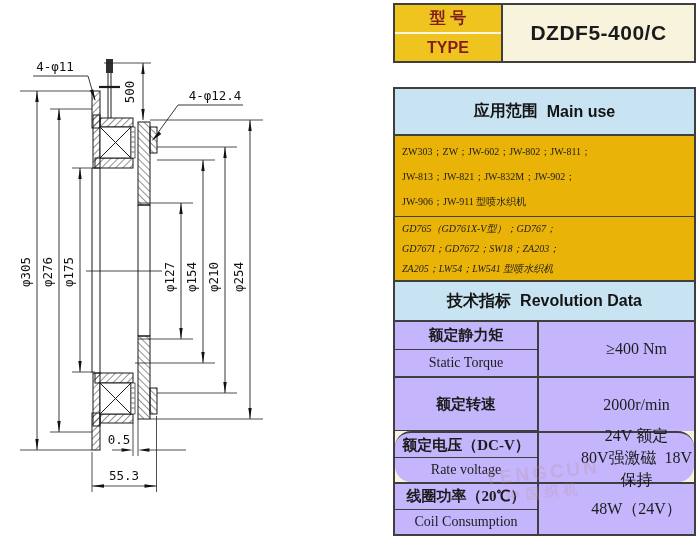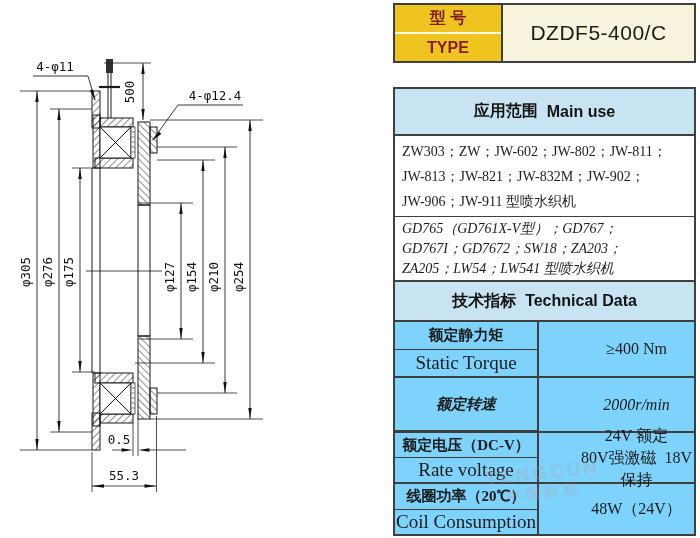--- a/index.html
+++ b/index.html
@@ -13,38 +13,38 @@
   
   .panel{position:absolute;left:390px;top:0;width:310px;height:538px;background:#fff;}
 
   .typeplate{position:absolute;left:3px;top:3px;width:303px;height:60px;
              box-sizing:border-box;border:2px solid #3f3f3f;background:#F8F3DC;display:flex;}
   .tp-labels{width:106px;display:flex;flex-direction:column;border-right:2px solid #3f3f3f;}
   .tp-label{flex:1;background:#EFC41F;display:flex;align-items:center;justify-content:center;
             font-family:"Liberation Sans",sans-serif;font-weight:bold;font-size:16px;color:#7f1d1d;}
   .tp-label.first{border-bottom:2px solid #FAF6E4;}
   .tp-value{flex:1;display:flex;align-items:center;justify-content:center;
-            font-family:"Liberation Sans",sans-serif;font-weight:normal;font-size:21px;
+            font-family:"Liberation Sans",sans-serif;font-weight:bold;font-size:21px;
             color:#1b1b1b;letter-spacing:.5px;}
 
   .maintable{position:absolute;left:3px;top:87px;width:303px;box-sizing:border-box;
              border:2px solid #3f3f3f;background:#F8F3DC;}
   .sec-header{height:45px;background:#C8E4F2;display:flex;align-items:center;justify-content:center;
               gap:9px;font-family:"Liberation Sans",sans-serif;font-weight:bold;font-size:16px;color:#141414;}
   .sec-header.second{height:38px;border-top:2px solid #3f3f3f;}
-  .use-body{background:#ffffff;padding:3px 4px 0 7px;font-size:14px;line-height:25px;}
+  .use-body{background:#eab308;padding:3px 4px 0 7px;font-size:10px;line-height:25px;}
   .use-body.g1{height:77px;border-top:2px solid #3f3f3f;}
   .use-body.g2{height:61px;border-top:1.5px solid #3f3f3f;line-height:20px;padding-top:2px;font-style:italic;}
 
-  .tech-row{display:flex;border-top:2px solid #3f3f3f;background:#7dd3fc;}
-  .tech-row.r1{height:54px;}.tech-row.r2{height:53px;font-style:italic;}.tech-row.r3{height:49px;}.tech-row.r4{height:50px;}
+  .tech-row{display:flex;border-top:2px solid #3f3f3f;background:#c4b5fd;}
+  .tech-row.r1{height:54px;}.tech-row.r2{height:53px;}.tech-row.r3{height:49px;border-radius:16px;}.tech-row.r4{height:50px;}
   .tech-label{width:144px;border-right:2px solid #3f3f3f;display:flex;flex-direction:column;box-sizing:border-box;}
   .tech-cn{flex:1;display:flex;align-items:center;justify-content:center;
            border-bottom:1.5px solid #3f3f3f;font-weight:bold;font-size:15px;}
-  .tech-en{flex:1;display:flex;align-items:center;justify-content:center;font-size:19px;}
+  .tech-en{flex:1;display:flex;align-items:center;justify-content:center;font-size:14px;}
   .tech-value{flex:1;display:flex;flex-direction:column;align-items:center;justify-content:center;
               font-size:16px;white-space:pre-wrap;text-align:center;line-height:22px;margin-left:40px;}
   .tech-value .small{font-size:16px;}
 
   .watermark{position:absolute;left:96px;top:462px;transform:rotate(-6deg);
              font-family:"Liberation Sans",sans-serif;font-weight:bold;text-align:center;
              color:rgba(190,148,152,0.28);letter-spacing:3px;pointer-events:none;}
   .watermark .w1{font-size:19px;}
   .watermark .w2{font-size:14px;letter-spacing:5px;}
 </style>
@@ -231,21 +231,21 @@
     </div>
 
     <div class="use-body g2">
       <div>GD765（GD761X-V型）；GD767；</div>
       <div>GD767I；GD7672；SW18；ZA203；</div>
       <div>ZA205；LW54；LW541 型喷水织机</div>
     </div>
 
     <div class="sec-header second">
       <span>技术指标</span>
-      <span>Technical Data</span>
+      <span>Revolution Data</span>
     </div>
 
     <div class="tech-row r1">
       <div class="tech-label">
         <div class="tech-cn">额定静力矩</div>
         <div class="tech-en">Static Torque</div>
       </div>
       <div class="tech-value">
         <div>≥400 Nm</div>
       </div>

